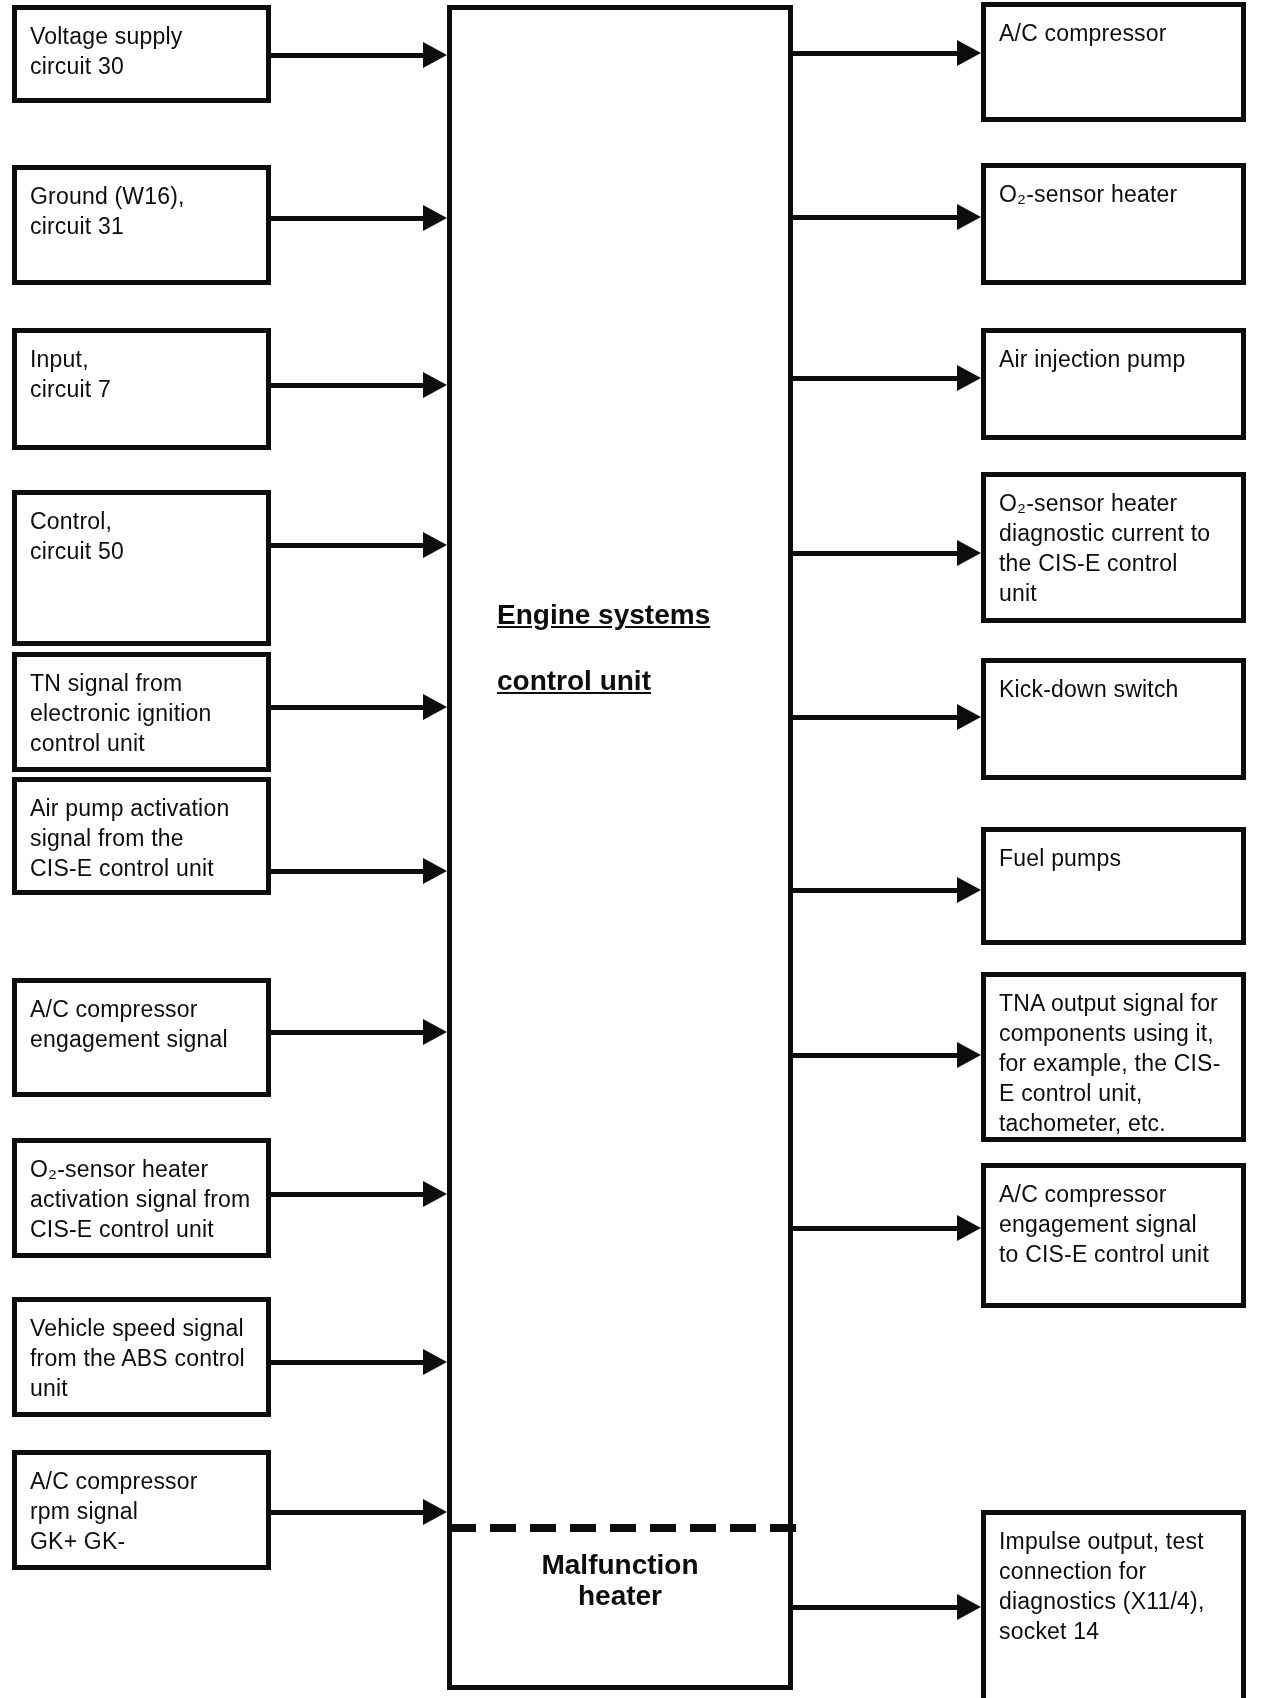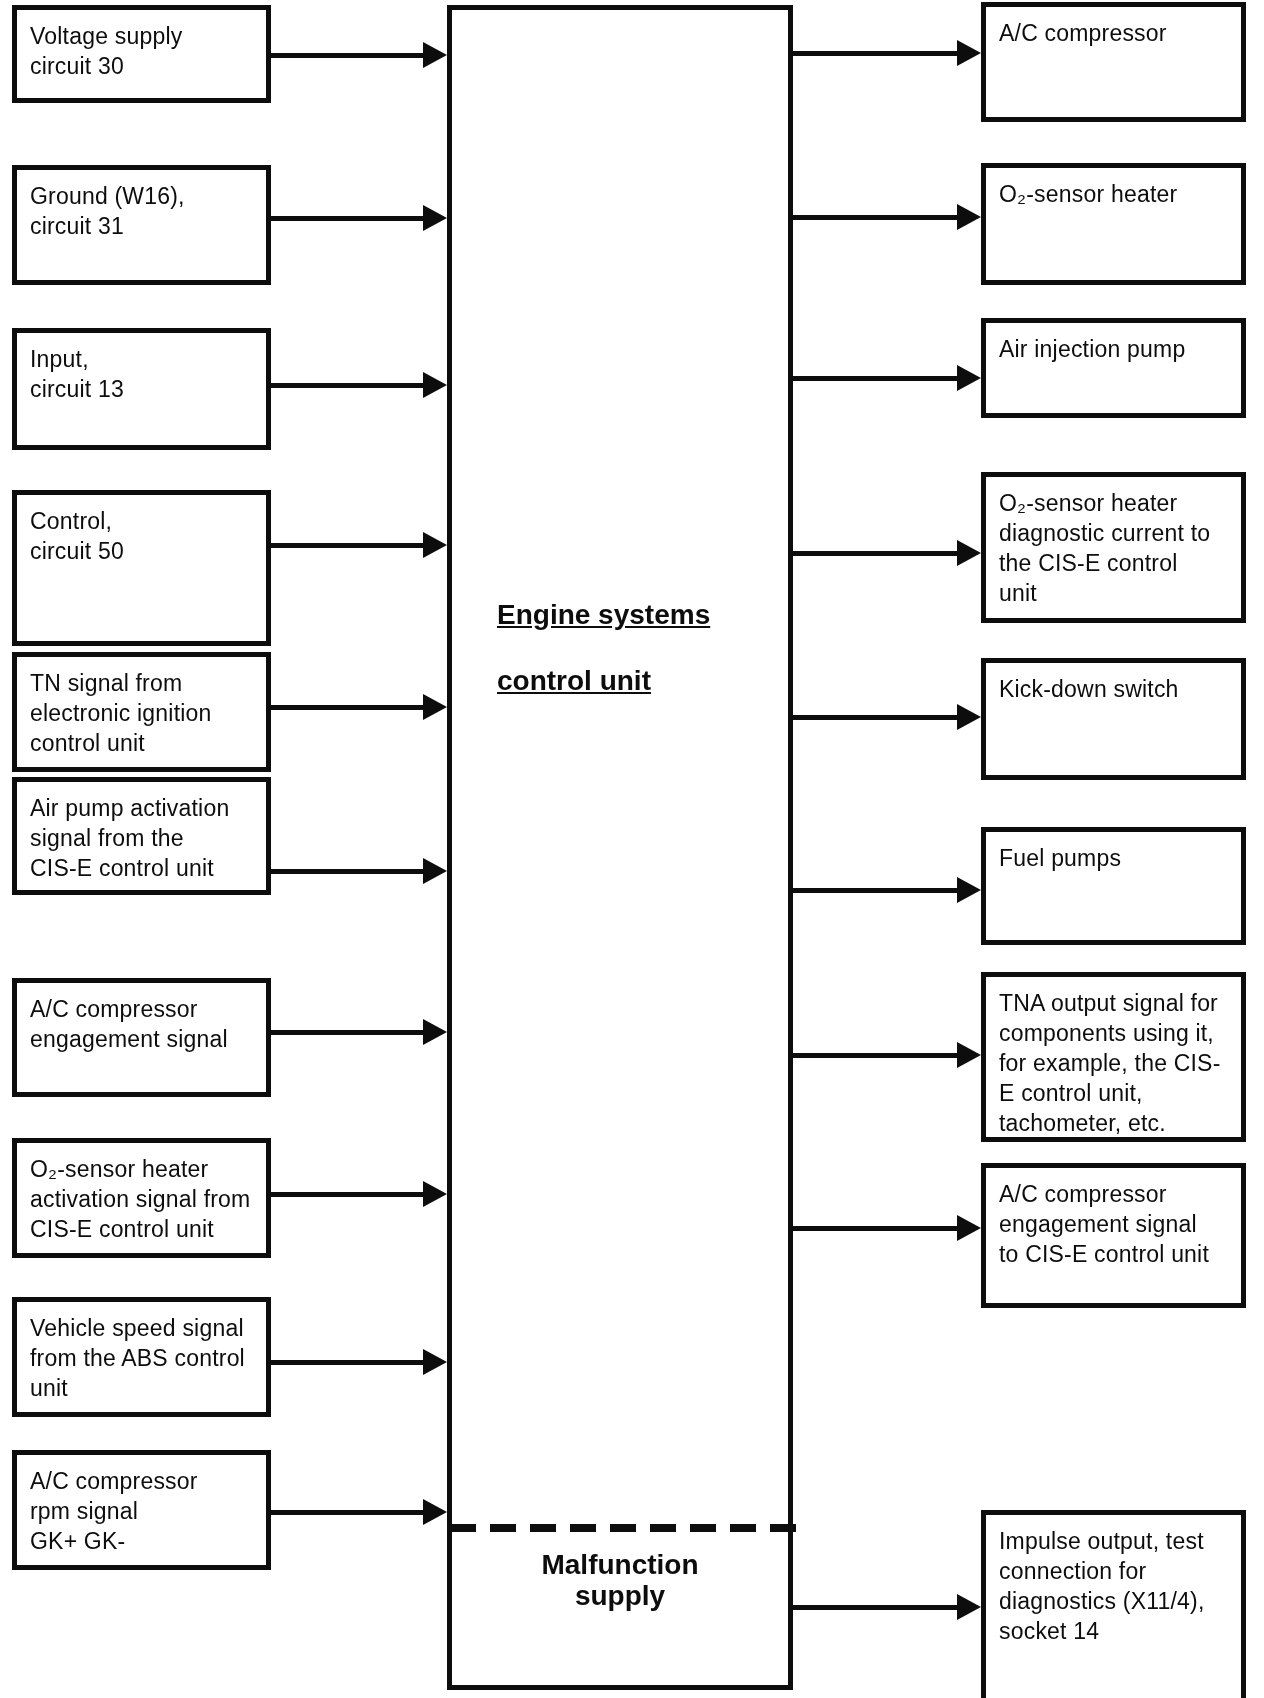--- a/index.html
+++ b/index.html
@@ -82,33 +82,33 @@
 <body>
 
 <div id="canvas">
 
   <div class="center-box"></div>
   <div class="center-title">Engine systems
 
 control unit</div>
   <div class="dashed-divider"></div>
   <div class="memory-label">Malfunction
-supply</div>
+heater</div>
 
   <div class="box left-box" style="top:5px;height:98px">
       <span class="box-label">Voltage supply
 circuit 30</span>
     </div>
   <div class="box left-box" style="top:165px;height:120px">
       <span class="box-label">Ground (W16),
 circuit 31</span>
     </div>
   <div class="box left-box" style="top:328px;height:122px">
       <span class="box-label">Input,
-circuit 13</span>
+circuit 7</span>
     </div>
   <div class="box left-box" style="top:490px;height:156px">
       <span class="box-label">Control,
 circuit 50</span>
     </div>
   <div class="box left-box" style="top:652px;height:120px">
       <span class="box-label">TN signal from
 electronic ignition
 control unit</span>
     </div>
@@ -177,21 +177,21 @@
       <div class="c-line"></div>
       <div class="c-arrow"></div>
     </div>
 
   <div class="box right-box" style="top:2px;height:120px">
       <span class="box-label">A/C compressor</span>
     </div>
   <div class="box right-box" style="top:163px;height:122px">
       <span class="box-label">O₂-sensor heater</span>
     </div>
-  <div class="box right-box" style="top:318px;height:100px">
+  <div class="box right-box" style="top:328px;height:112px">
       <span class="box-label">Air injection pump</span>
     </div>
   <div class="box right-box" style="top:472px;height:151px">
       <span class="box-label">O₂-sensor heater
 diagnostic current to
 the CIS-E control
 unit</span>
     </div>
   <div class="box right-box" style="top:658px;height:122px">
       <span class="box-label">Kick-down switch</span>

